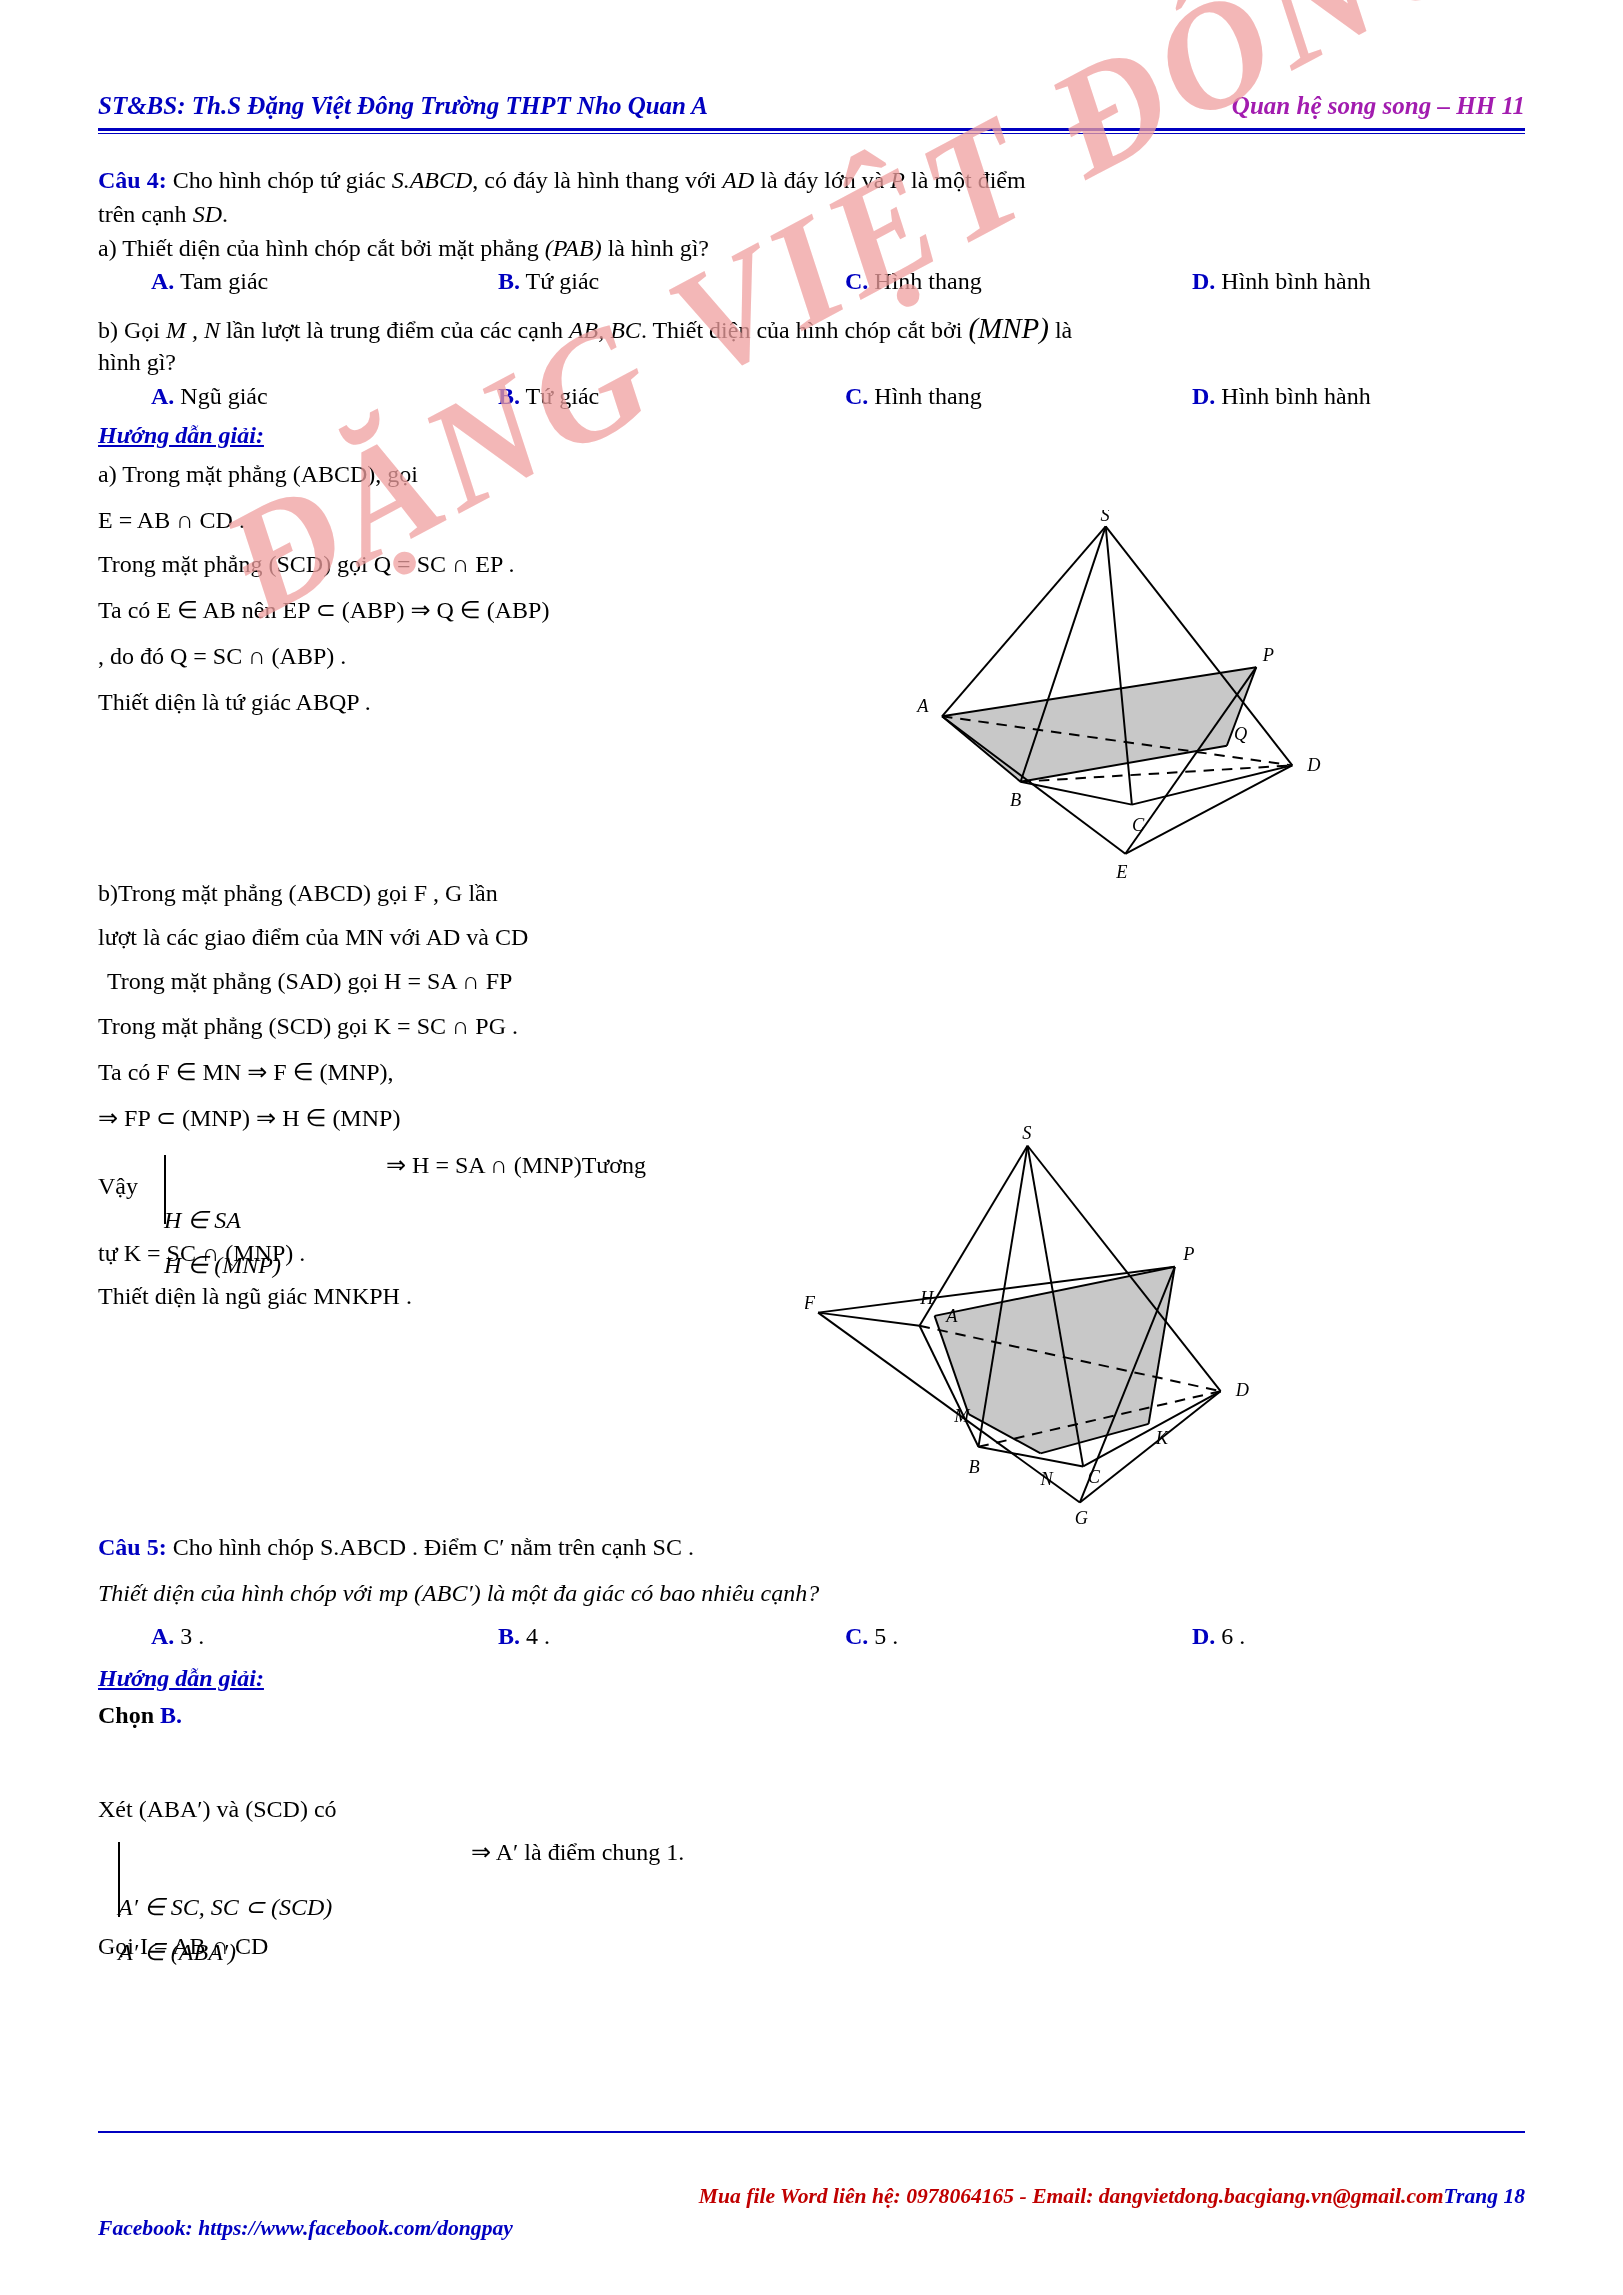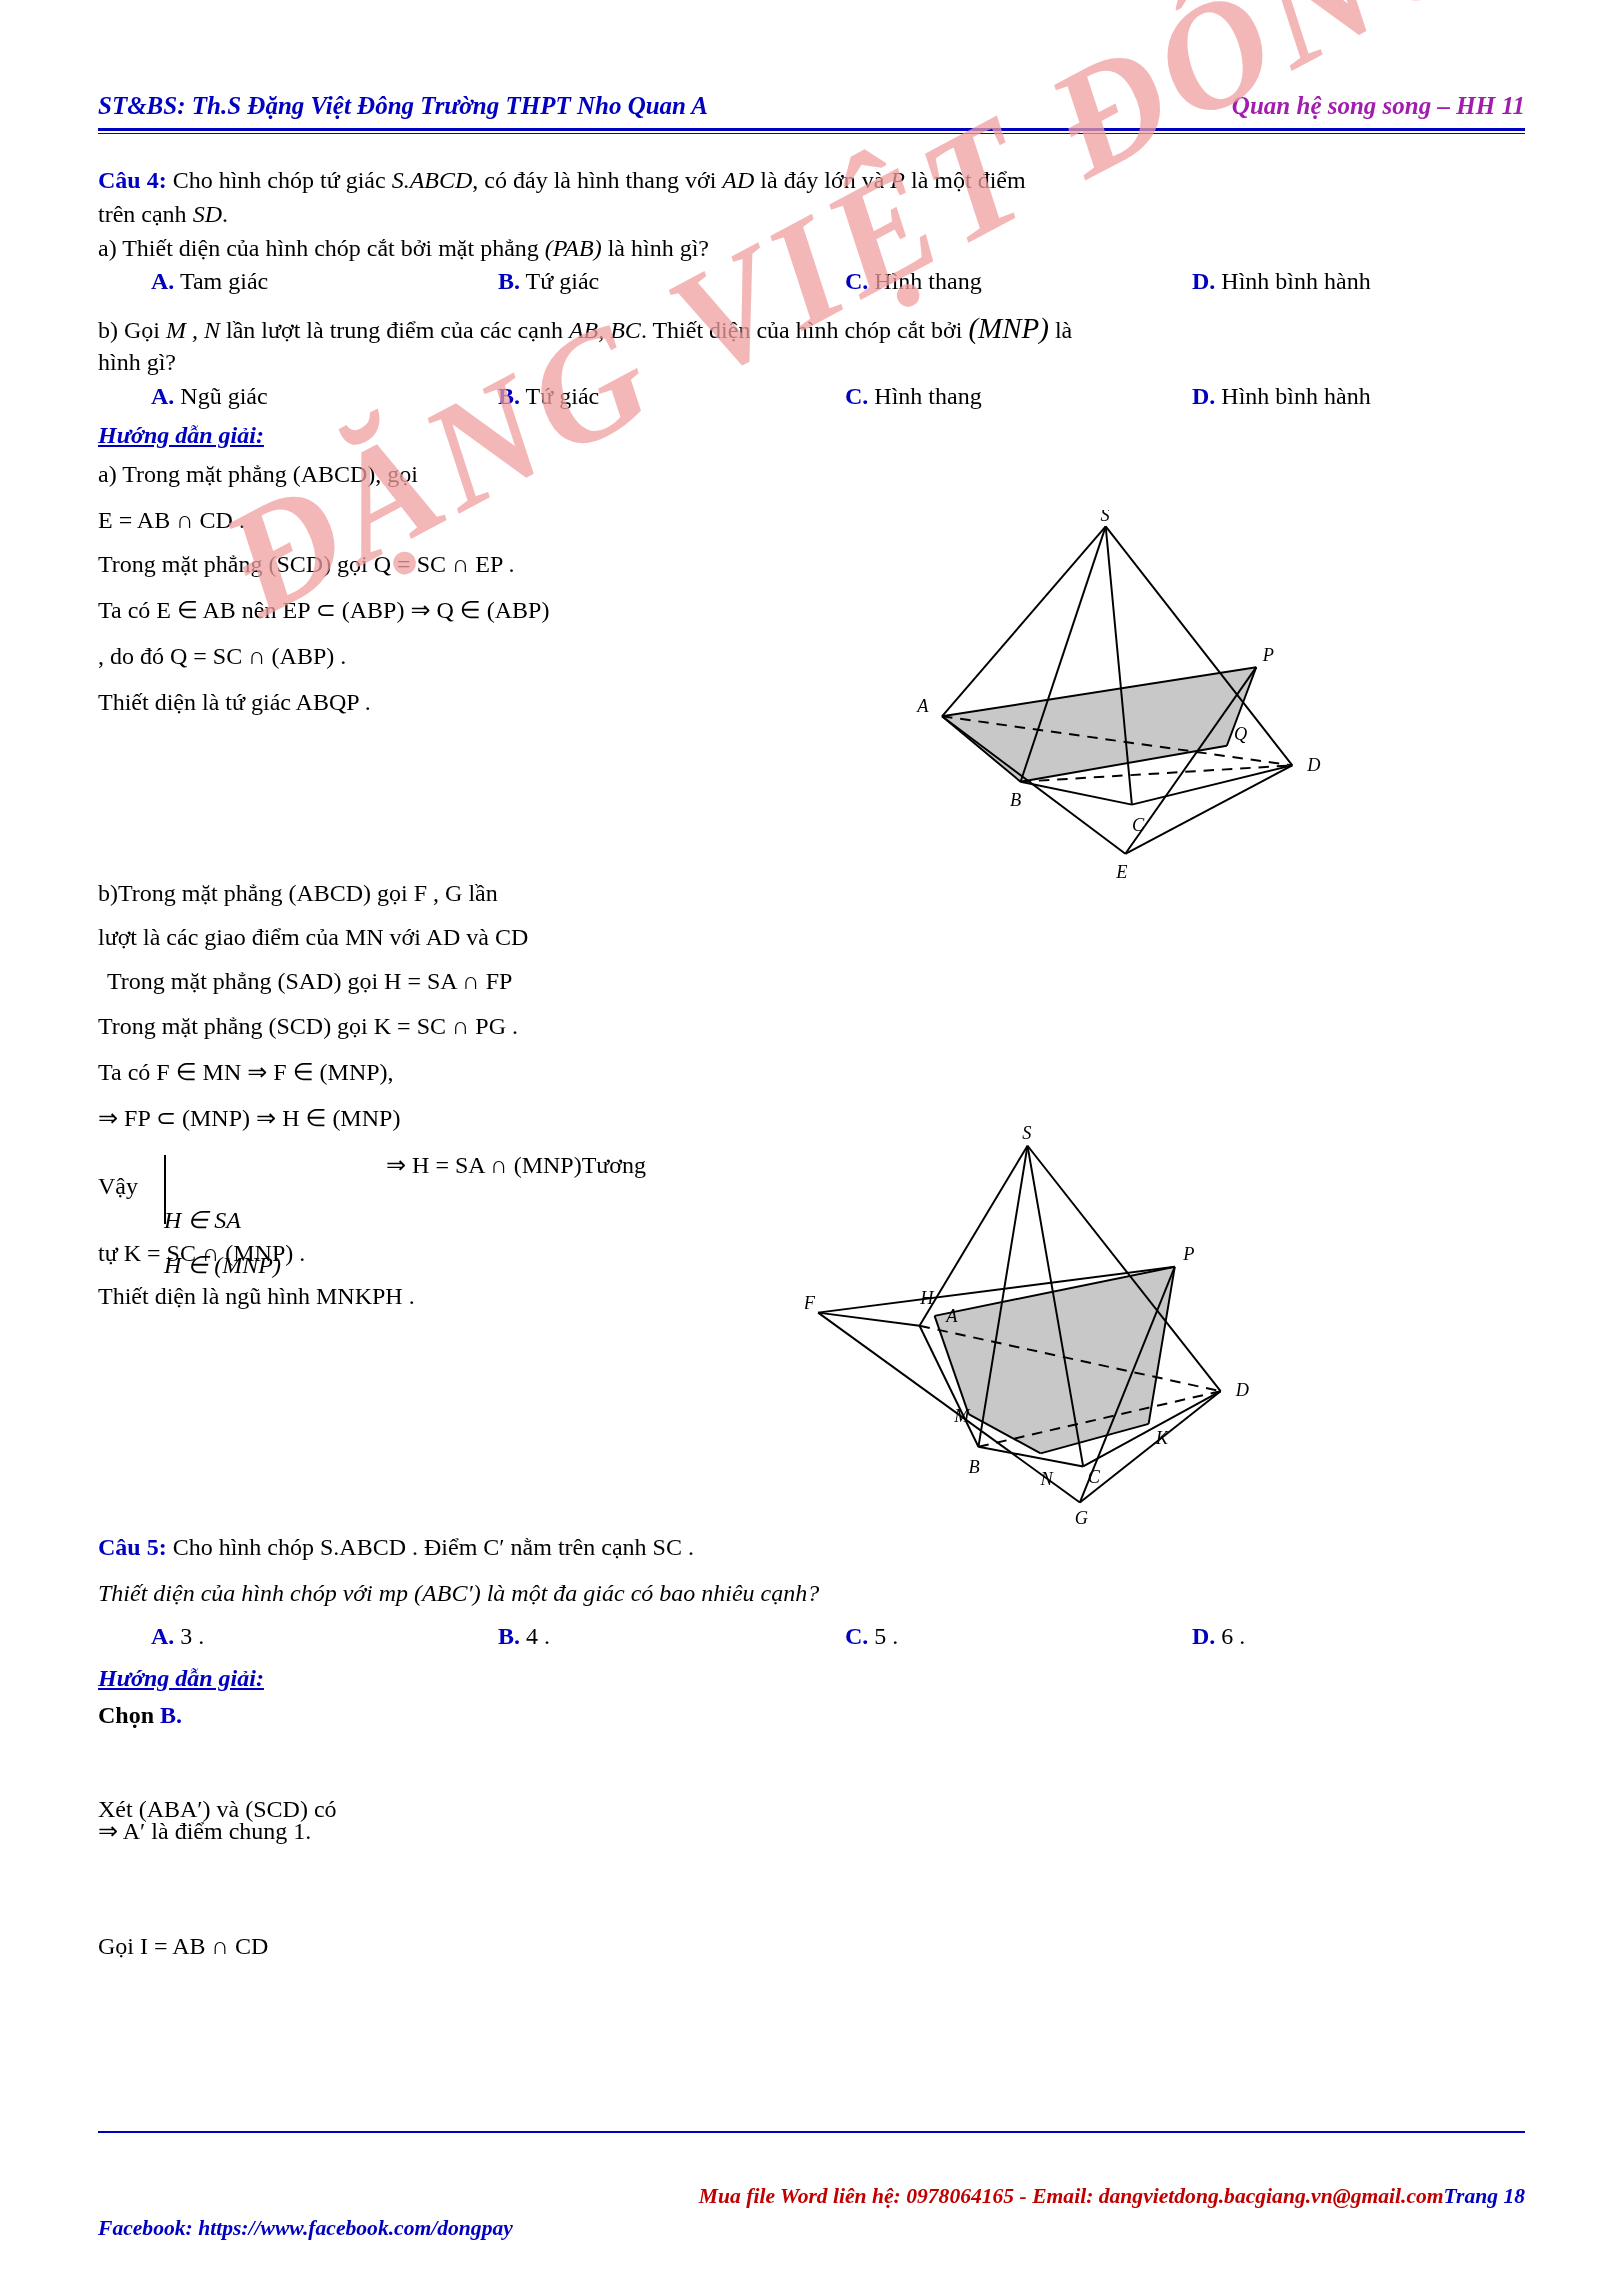--- a/index.html
+++ b/index.html
@@ -237,21 +237,21 @@
       <span class="bar" style="height:65px;"></span>
       <span class="rows">
         <span style="display:block;" class="mi">H ∈ SA</span>
         <span style="display:block;" class="mi">H ∈ (MNP)</span>
       </span>
     </span>
     <span style="position:relative; top:-21px;">⇒ H = SA ∩ (MNP)</span><span style="position:relative; top:-21px;">Tương</span>
   </div>
 
   <div class="t" style="left:98px; top:1237px;">tự  K = SC ∩ (MNP) .</div>
-  <div class="t" style="left:98px; top:1280px;">Thiết diện là ngũ hình  MNKPH .</div>
+  <div class="t" style="left:98px; top:1280px;">Thiết diện là ngũ giác  MNKPH .</div>
 
   <div class="fig" style="left:805px; top:1126px;">
     <svg width="733" height="406" viewBox="0 0 1120 620" xmlns="http://www.w3.org/2000/svg">
 
       <polygon points="250,440 360,500 525,455 565,215 198,290" fill="#9a9a9a" fill-opacity="0.55" stroke="none"></polygon>
       <g stroke="#000" stroke-width="3" fill="none">
 
         <line x1="340" y1="30" x2="175" y2="305"></line>
         <line x1="340" y1="30" x2="265" y2="490"></line>
         <line x1="340" y1="30" x2="425" y2="520"></line>
@@ -309,20 +309,27 @@
   </div>
 
   <div class="t huong" style="left:98px; top:1662px;">Hướng dẫn giải:</div>
   <div class="t" style="left:98px; top:1699px; font-weight:bold;">
     <span>Chọn </span><span class="bluebold">B.</span>
   </div>
 
   <div class="t" style="left:98px; top:1793px;">Xét (ABA′) và (SCD) có</div>
 
   <div class="t" style="left:98px; top:1839px;">
+    <span class="brace" style="width:347px; height:79px;">
+      <span class="bar" style="height:71px;"></span>
+      <span class="rows">
+        <span style="display:block;" class="mi">A′ ∈ SC, SC ⊂ (SCD)</span>
+        <span style="display:block;" class="mi">A′ ∈ (ABA′)</span>
+      </span>
+    </span>
     <span style="position:relative; top:-23.6px;">⇒ A′  là điểm chung 1.</span>
   </div>
 
   <div class="t" style="left:98px; top:1930px;">Gọi  I = AB ∩ CD</div>
 
   <div class="watermark">ĐẶNG VIỆT ĐÔNG</div>
 
   <div class="footer-rule"></div>
   <div class="footer">
     <div class="line1">

